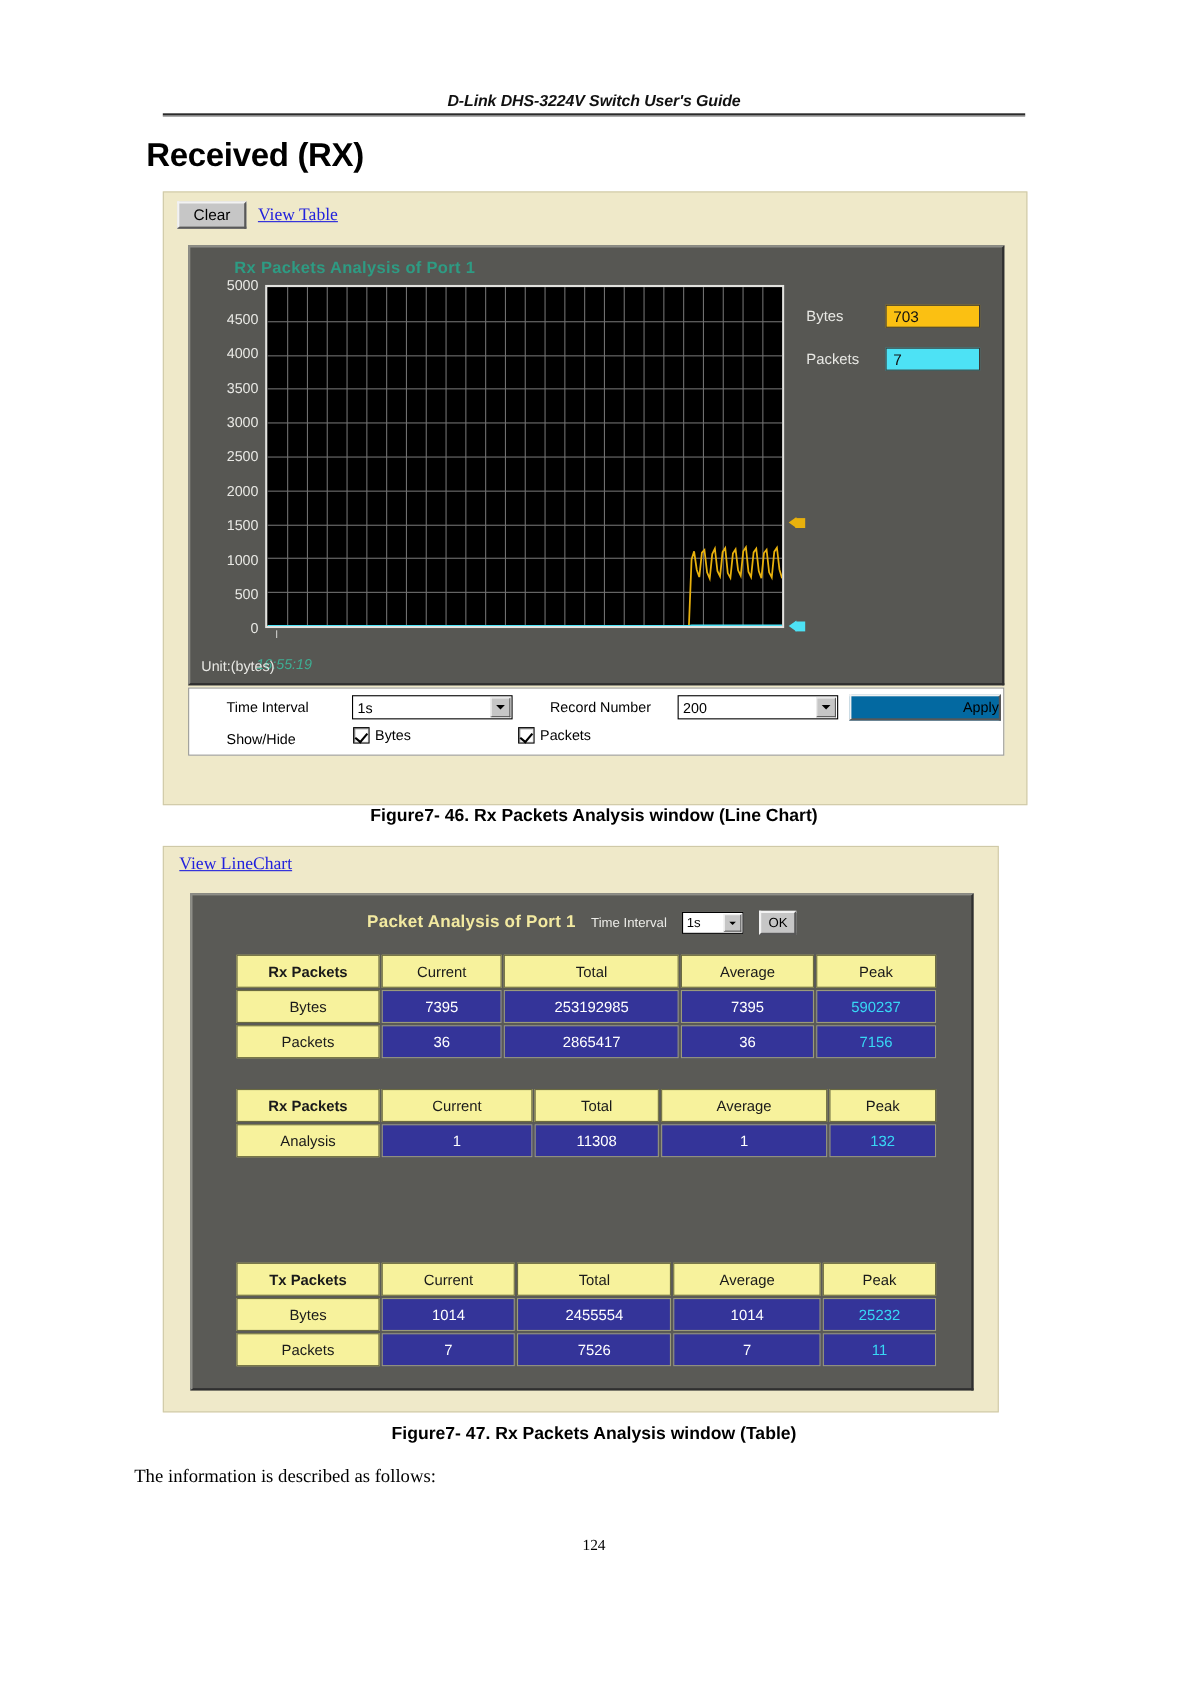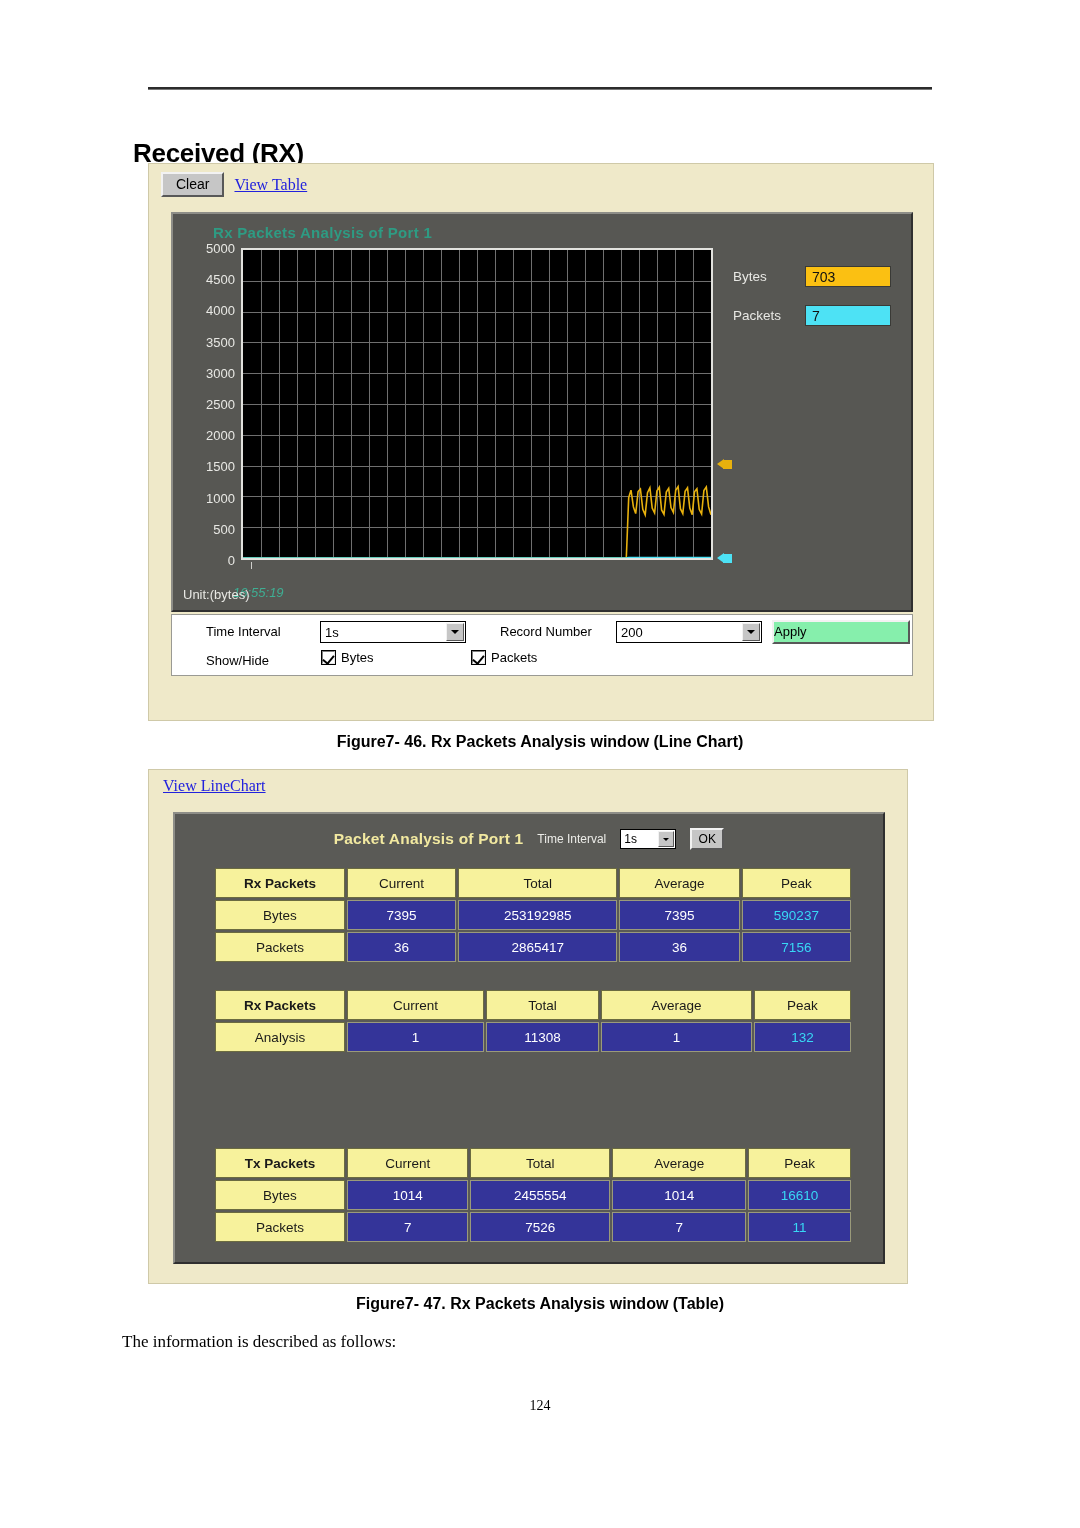--- a/index.html
+++ b/index.html
@@ -35,36 +35,36 @@
   .doc-header .hrule {
     margin-top: 3px;
     border-top: 2.5px solid #2b2b2b;
     border-bottom: 1px solid #777;
     height: 0;
   }
 
   .page-title {
     position: absolute;
     left: 133px;
-    top: 138px;
+    top: 125px;
     font-family: "Liberation Sans", sans-serif;
     font-weight: bold;
-    font-size: 26px;
+    font-size: 30px;
     color: #000;
     letter-spacing: -0.3px;
   }
 
   
   .appwin {
     position: absolute;
     background: #efe9c9;
     border: 1px solid #cfc9a8;
     box-sizing: border-box;
   }
-  .appwin.fig1 { left: 148px; top: 163px; width: 786px; height: 558px; }
+  .appwin.fig1 { left: 148px; top: 174px; width: 786px; height: 558px; }
   .appwin.fig2 { left: 148px; top: 769px; width: 760px; height: 515px; }
 
   .toolbar-row {
     position: absolute;
     left: 12px;
     top: 8px;
     display: flex;
     align-items: center;
     gap: 10px;
   }
@@ -267,29 +267,29 @@
   }
   .combo .carrow i {
     display: block;
     width: 0; height: 0;
     border-left: 4px solid transparent;
     border-right: 4px solid transparent;
     border-top: 4px solid #000;
   }
   .applybtn {
     position: absolute;
-    background: #86efac;
+    background: #0369a1;
     border-top: 2px solid #f2f2f2;
     border-left: 2px solid #f2f2f2;
     border-right: 2px solid #585858;
     border-bottom: 2px solid #585858;
     font-family: "Liberation Sans", sans-serif;
     font-size: 13px;
     color: #000;
-    text-align: left;
+    text-align: right;
     box-sizing: border-box;
     cursor: default;
   }
   .chk {
     position: absolute;
     display: flex;
     align-items: center;
     gap: 6px;
   }
   .chkbox {
@@ -446,20 +446,21 @@
     text-align: center;
     font-family: "Liberation Serif", serif;
     font-size: 14px;
     color: #000;
   }
 </style>
 </head>
 <body>
 
 <div class="doc-header">
+  <div class="htext">D-Link DHS-3224V Switch User's Guide</div>
   <div class="hrule"></div>
 </div>
 
 <div class="page-title">Received (RX)</div>
 
 <div class="appwin fig1">
 
   <div class="toolbar-row">
     <div class="btn95">Clear</div>
     <div class="weblink">View Table</div>
@@ -654,21 +655,21 @@
         <td class="hcell">Current</td>
         <td class="hcell">Total</td>
         <td class="hcell">Average</td>
         <td class="hcell">Peak</td>
       </tr>
       <tr>
         <td class="rowlabel">Bytes</td>
         <td class="vcell">1014</td>
         <td class="vcell">2455554</td>
         <td class="vcell">1014</td>
-        <td class="vcell peak">16610</td>
+        <td class="vcell peak">25232</td>
       </tr>
       <tr>
         <td class="rowlabel">Packets</td>
         <td class="vcell">7</td>
         <td class="vcell">7526</td>
         <td class="vcell">7</td>
         <td class="vcell peak">11</td>
       </tr>
     </tbody>
       </table>

